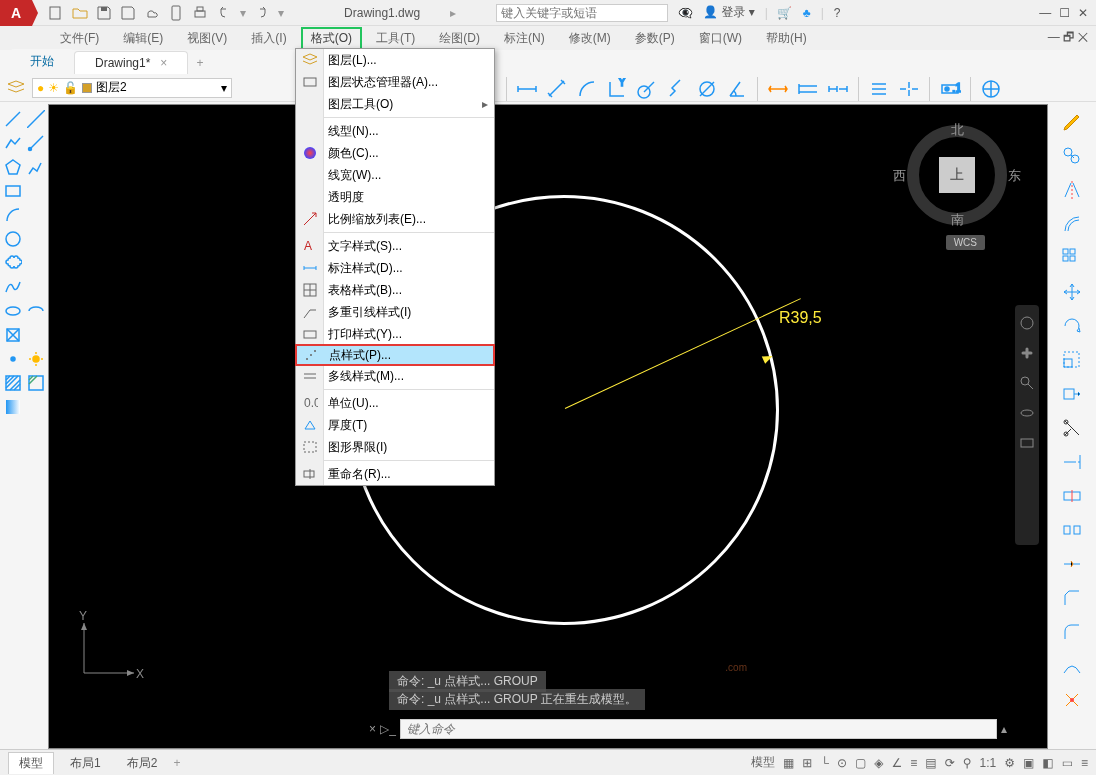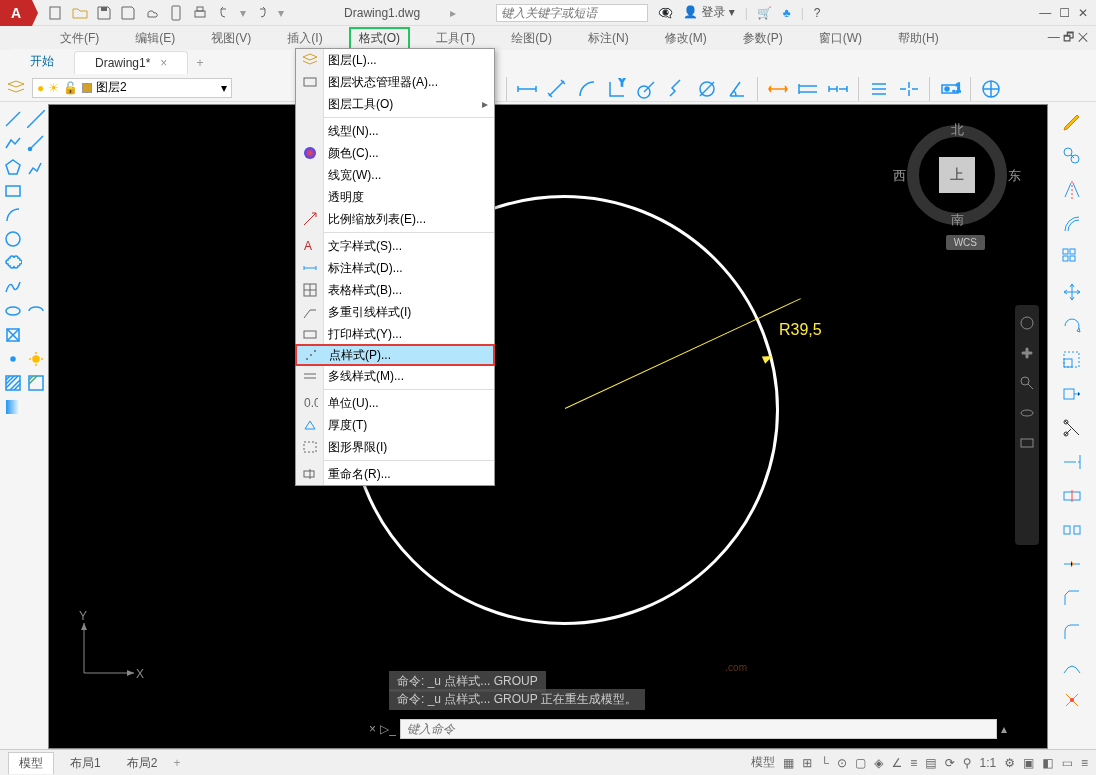--- a/index.html
+++ b/index.html
@@ -3,25 +3,25 @@
 <meta charset="utf-8">
 <style>
 * { margin: 0; padding: 0; box-sizing: border-box; font-family: "Microsoft YaHei", sans-serif; font-size: 12px; }
 body { width: 1096px; height: 775px; background: #f5f5f5; overflow: hidden; position: relative; }
 .titlebar { height: 26px; background: #f0f0f0; display: flex; align-items: center; border-bottom: 1px solid #ddd; }
 .logo { width: 32px; height: 26px; background: #c62828; color: white; display: flex; align-items: center; justify-content: center; font-weight: bold; font-size: 14px; margin-right: 4px; position: relative; }
 .logo::after { content: ""; position: absolute; right: -6px; top: 0; border-left: 6px solid #c62828; border-top: 13px solid transparent; border-bottom: 13px solid transparent; }
 .qat { display: flex; gap: 8px; margin-left: 12px; align-items: center; }
 .qat-icon { width: 16px; height: 16px; cursor: pointer; color: #555; }
 .title-file { margin-left: 60px; color: #555; }
-.search-box { margin-left: 40px; width: 152px; height: 18px; border: 1px solid #ccc; padding: 0 4px; font-style: italic; color: #999; background: white; }
+.search-box { margin-left: 40px; width: 172px; height: 18px; border: 1px solid #ccc; padding: 0 4px; color: #999; background: white; }
 .title-right { display: flex; gap: 10px; margin-left: 10px; align-items: center; color: #555; }
 .title-right span { cursor: pointer; }
 .win-ctrl { margin-left: auto; display: flex; gap: 8px; margin-right: 8px; color: #555; }
-.menubar { height: 24px; background: #f0f0f0; display: flex; align-items: center; padding-left: 50px; gap: 16px; }
+.menubar { height: 24px; background: #f0f0f0; display: flex; align-items: center; padding-left: 50px; gap: 4px; }
 .menu-item { padding: 3px 10px; color: #666; cursor: pointer; }
 .menu-item.highlighted { border: 2px solid #22c55e; padding: 1px 8px; color: #404040; }
 .menu-right { margin-left: auto; margin-right: 8px; color: #555; }
 .tabs { height: 24px; background: #f5f5f5; display: flex; align-items: flex-end; padding-left: 10px; }
 .tab { padding: 4px 20px; background: #f5f5f5; color: #0369a1; border-top-left-radius: 4px; border-top-right-radius: 4px; cursor: pointer; }
 .tab.active { background: #fff; color: #333; border: 1px solid #ddd; border-bottom: none; }
 .tab .close { margin-left: 10px; color: #999; }
 .tab-add { padding: 4px 8px; color: #999; cursor: pointer; }
 .layer-bar { height: 28px; background: #f5f5f5; display: flex; align-items: center; border-bottom: 1px solid #ddd; padding-left: 4px; gap: 4px; }
 .layer-btn { width: 24px; height: 24px; display: flex; align-items: center; justify-content: center; cursor: pointer; }
@@ -554,21 +554,21 @@
           <ellipse cx="8" cy="8" rx="6" ry="3" fill="none" stroke="#888"></ellipse>
         </svg>
       <svg class="nav-ico" viewBox="0 0 16 16">
           <rect x="2" y="4" width="12" height="8" fill="none" stroke="#888"></rect>
         </svg>
     </div>
 
     <div class="circle-path" style="top:90px;left:300px;width:430px;height:430px"></div>
     <div class="radius-line" style="top:303px;left:516px;width:260px;transform:rotate(-25deg)"></div>
     <div class="arrow-head" style="top:249px;left:714px;transform:rotate(-25deg)"></div>
-    <div class="radius-label" style="top:216px;left:730px">R39,5</div>
+    <div class="radius-label" style="top:204px;left:730px">R39,5</div>
 
     <svg class="ucs" viewBox="0 0 80 80">
       <line x1="15" y1="65" x2="65" y2="65"></line>
         <polygon points="65,65 58,62 58,68" fill="#888"></polygon>
       <line x1="15" y1="65" x2="15" y2="15"></line>
         <polygon points="15,15 12,22 18,22" fill="#888"></polygon>
       <text x="67" y="70">X</text>
       <text x="10" y="12">Y</text>
     </svg>
 

